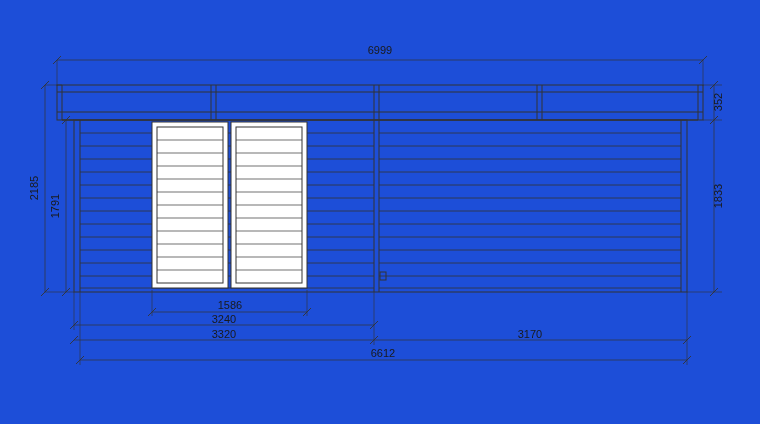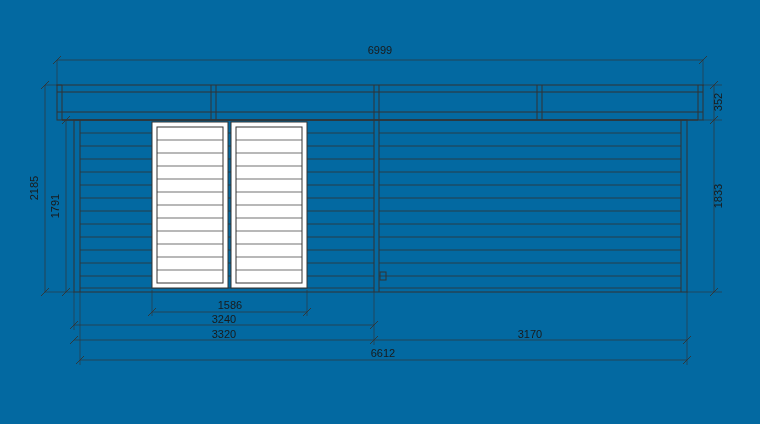--- a/index.html
+++ b/index.html
@@ -7,21 +7,21 @@
     padding: 0;
     background: #ffffff;
   }
   body {
     font-family: "Liberation Sans", sans-serif;
   }
   #canvas {
     position: relative;
     width: 760px;
     height: 424px;
-    background: #0369a1;
+    background: #1d4ed8;
     overflow: hidden;
   }
   #canvas svg {
     display: block;
   }
   .dimtext {
     font-family: "Liberation Sans", sans-serif;
     font-size: 11px;
     fill: #1a1a1a;
   }

